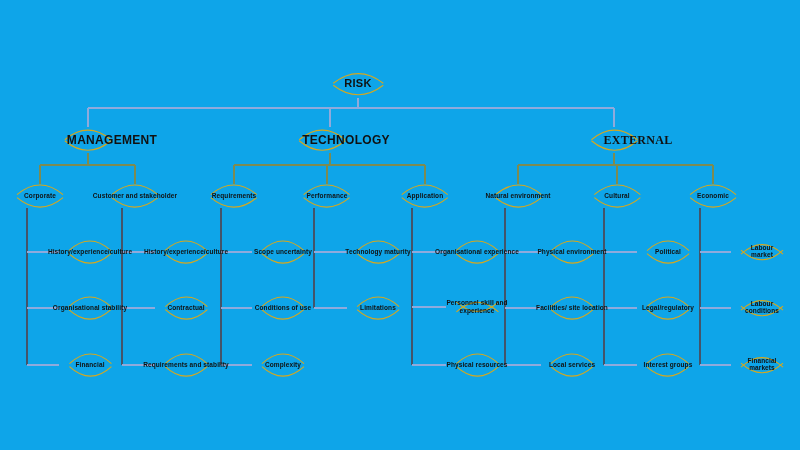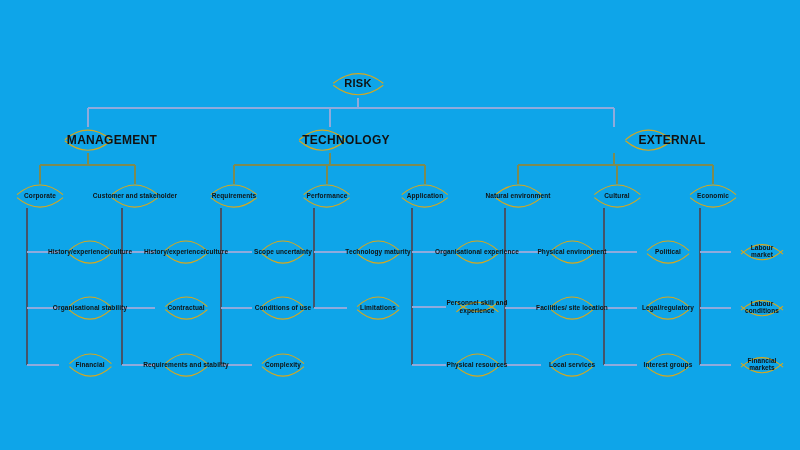--- a/index.html
+++ b/index.html
@@ -155,21 +155,21 @@
       </div>
       <div class="node cat" style="left: 322px; top: 140px;">
         <span class="node-text">TECHNOLOGY</span>
         <svg width="48" height="13" viewBox="0 0 48 13" class="arc" style="bottom: 6px;">
           <path d="M 1 12 Q 24 -7.15 47 12" fill="none" stroke="#D6A81E" stroke-width="1.1"></path>
         </svg>
         <svg width="48" height="13" viewBox="0 0 48 13" class="arc" style="top: 6px;">
           <path d="M 1 1 Q 24 20.150000000000002 47 1" fill="none" stroke="#D6A81E" stroke-width="1.1"></path>
         </svg>
       </div>
-      <div class="node cat" style="left: 648px; top: 140px;">
+      <div class="node cat" style="left: 614px; top: 140px; font-family: Liberation Serif, serif;">
         <span class="node-text">EXTERNAL</span>
         <svg width="48" height="13" viewBox="0 0 48 13" class="arc" style="bottom: 6px;">
           <path d="M 1 12 Q 24 -7.15 47 12" fill="none" stroke="#D6A81E" stroke-width="1.1"></path>
         </svg>
         <svg width="48" height="13" viewBox="0 0 48 13" class="arc" style="top: 6px;">
           <path d="M 1 1 Q 24 20.150000000000002 47 1" fill="none" stroke="#D6A81E" stroke-width="1.1"></path>
         </svg>
       </div>
       <div class="node sub" style="left: 40px; top: 196px;">
         <span class="node-text">Corporate</span>

